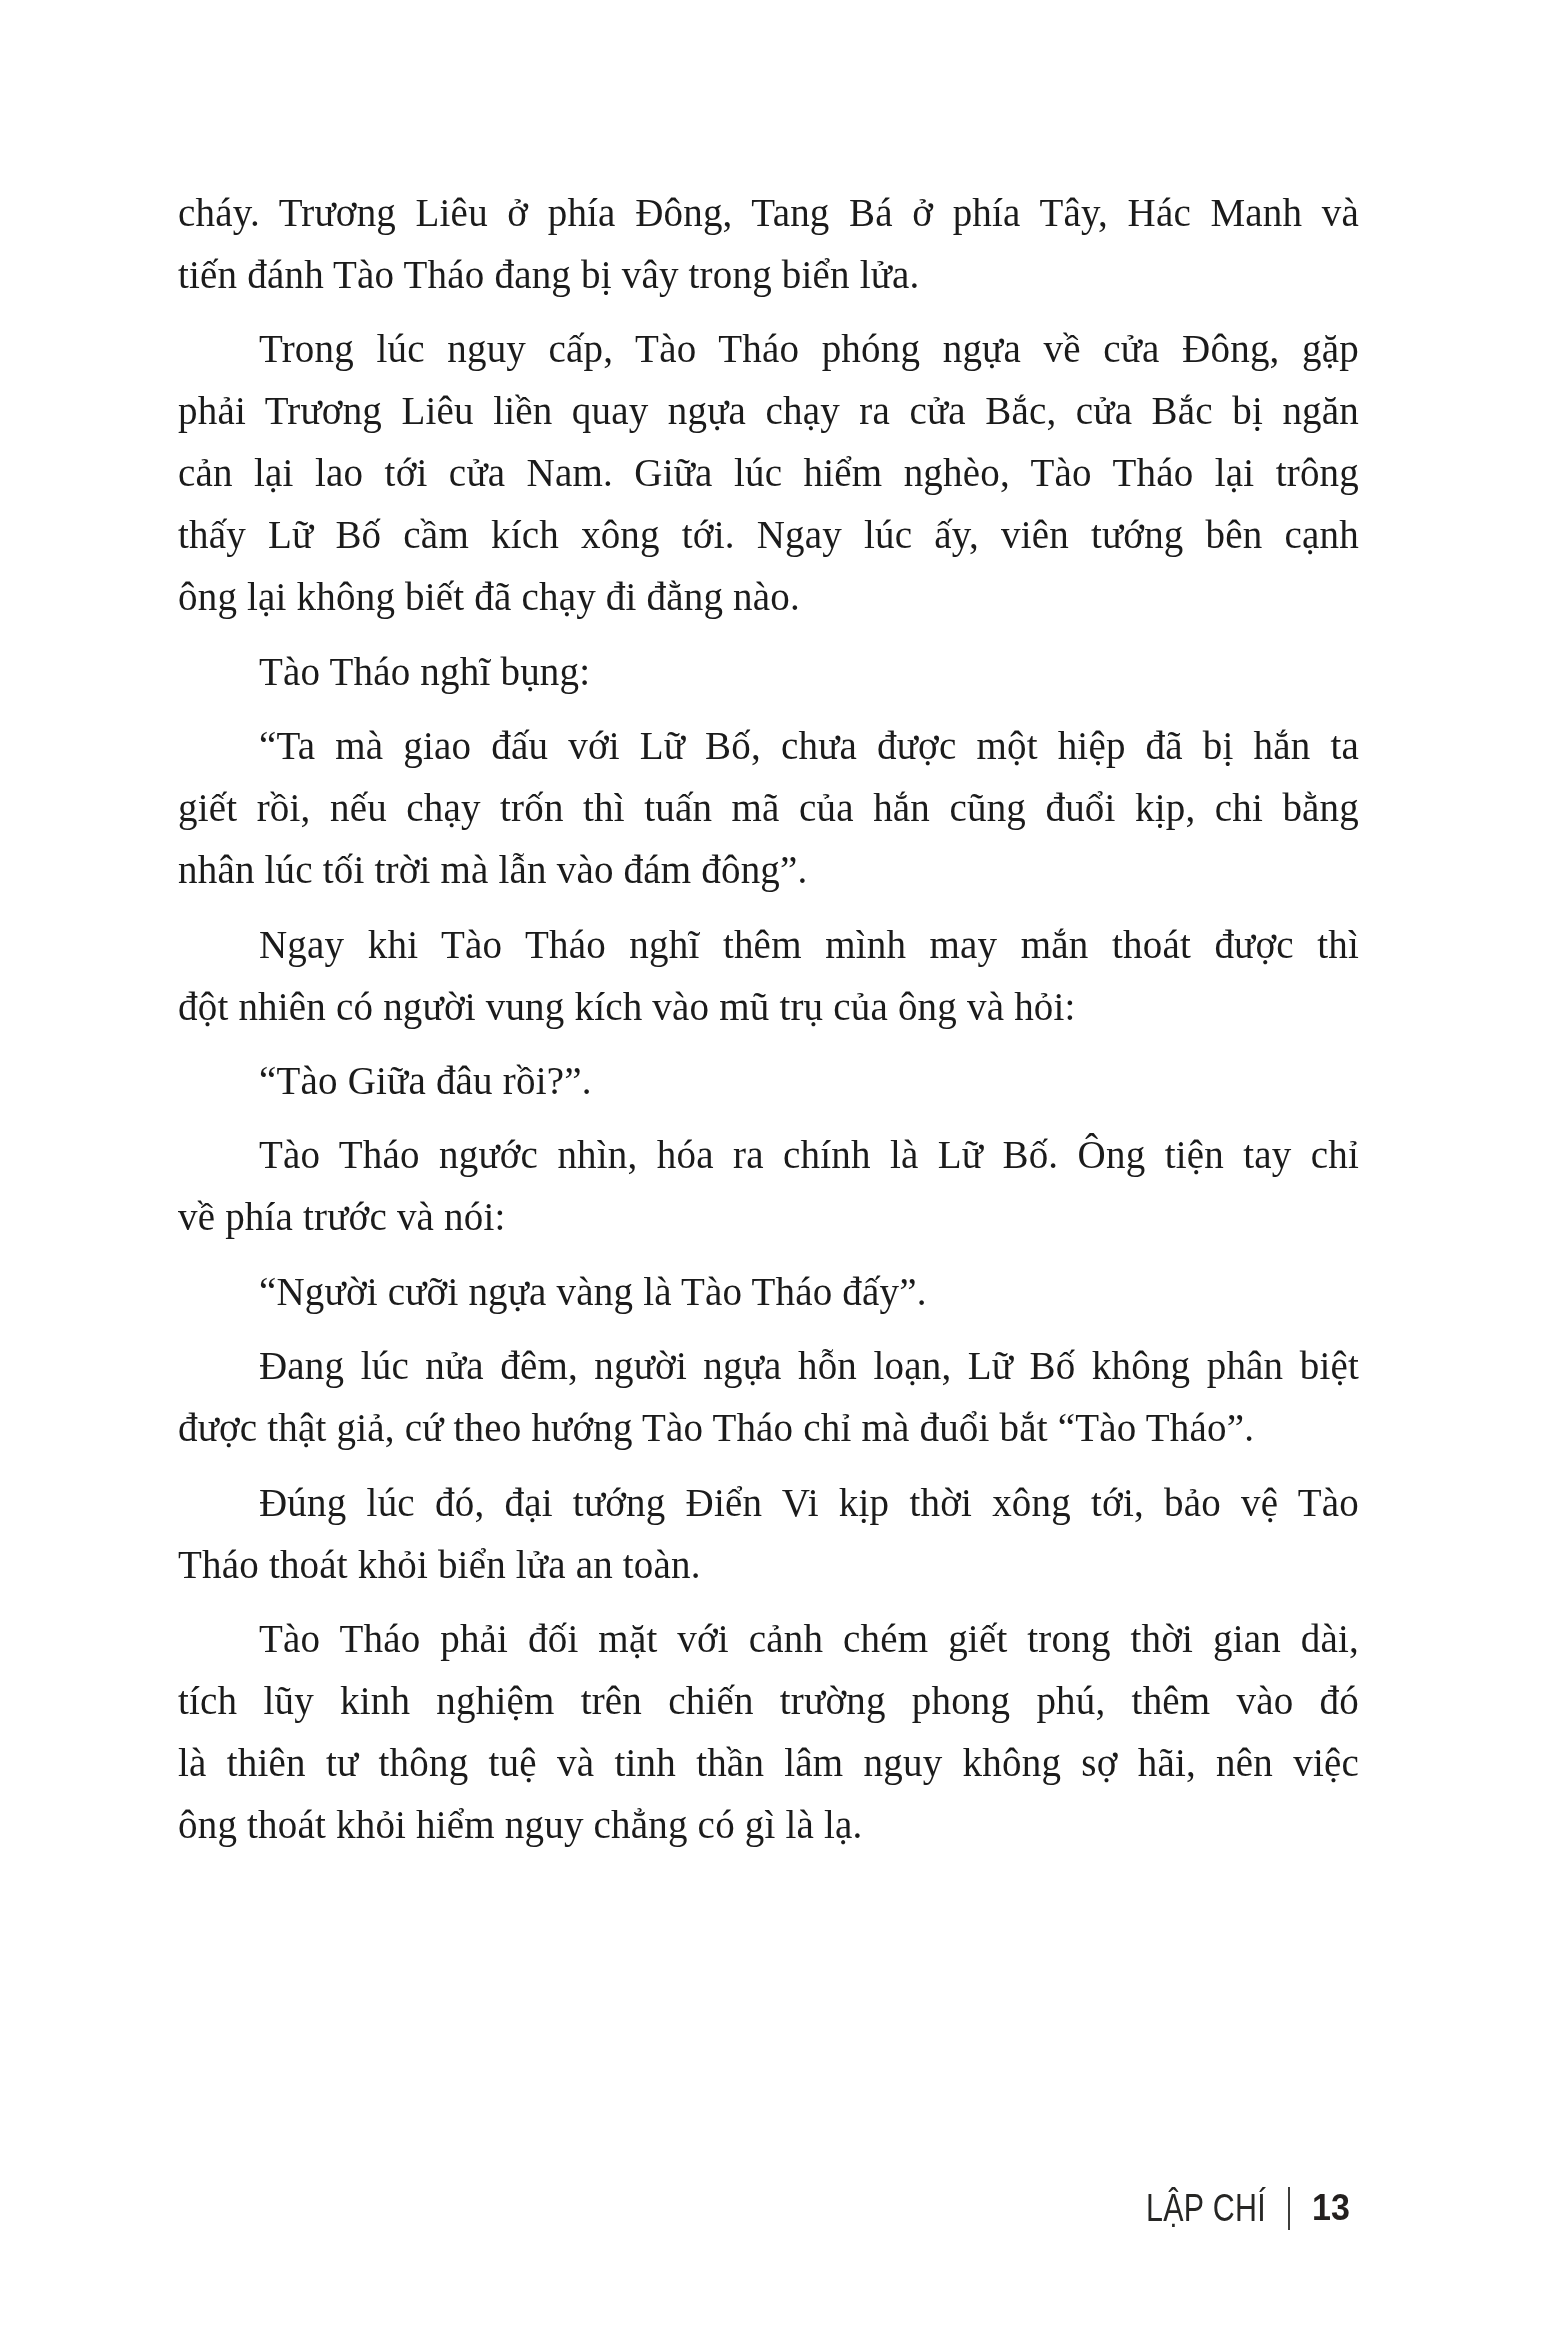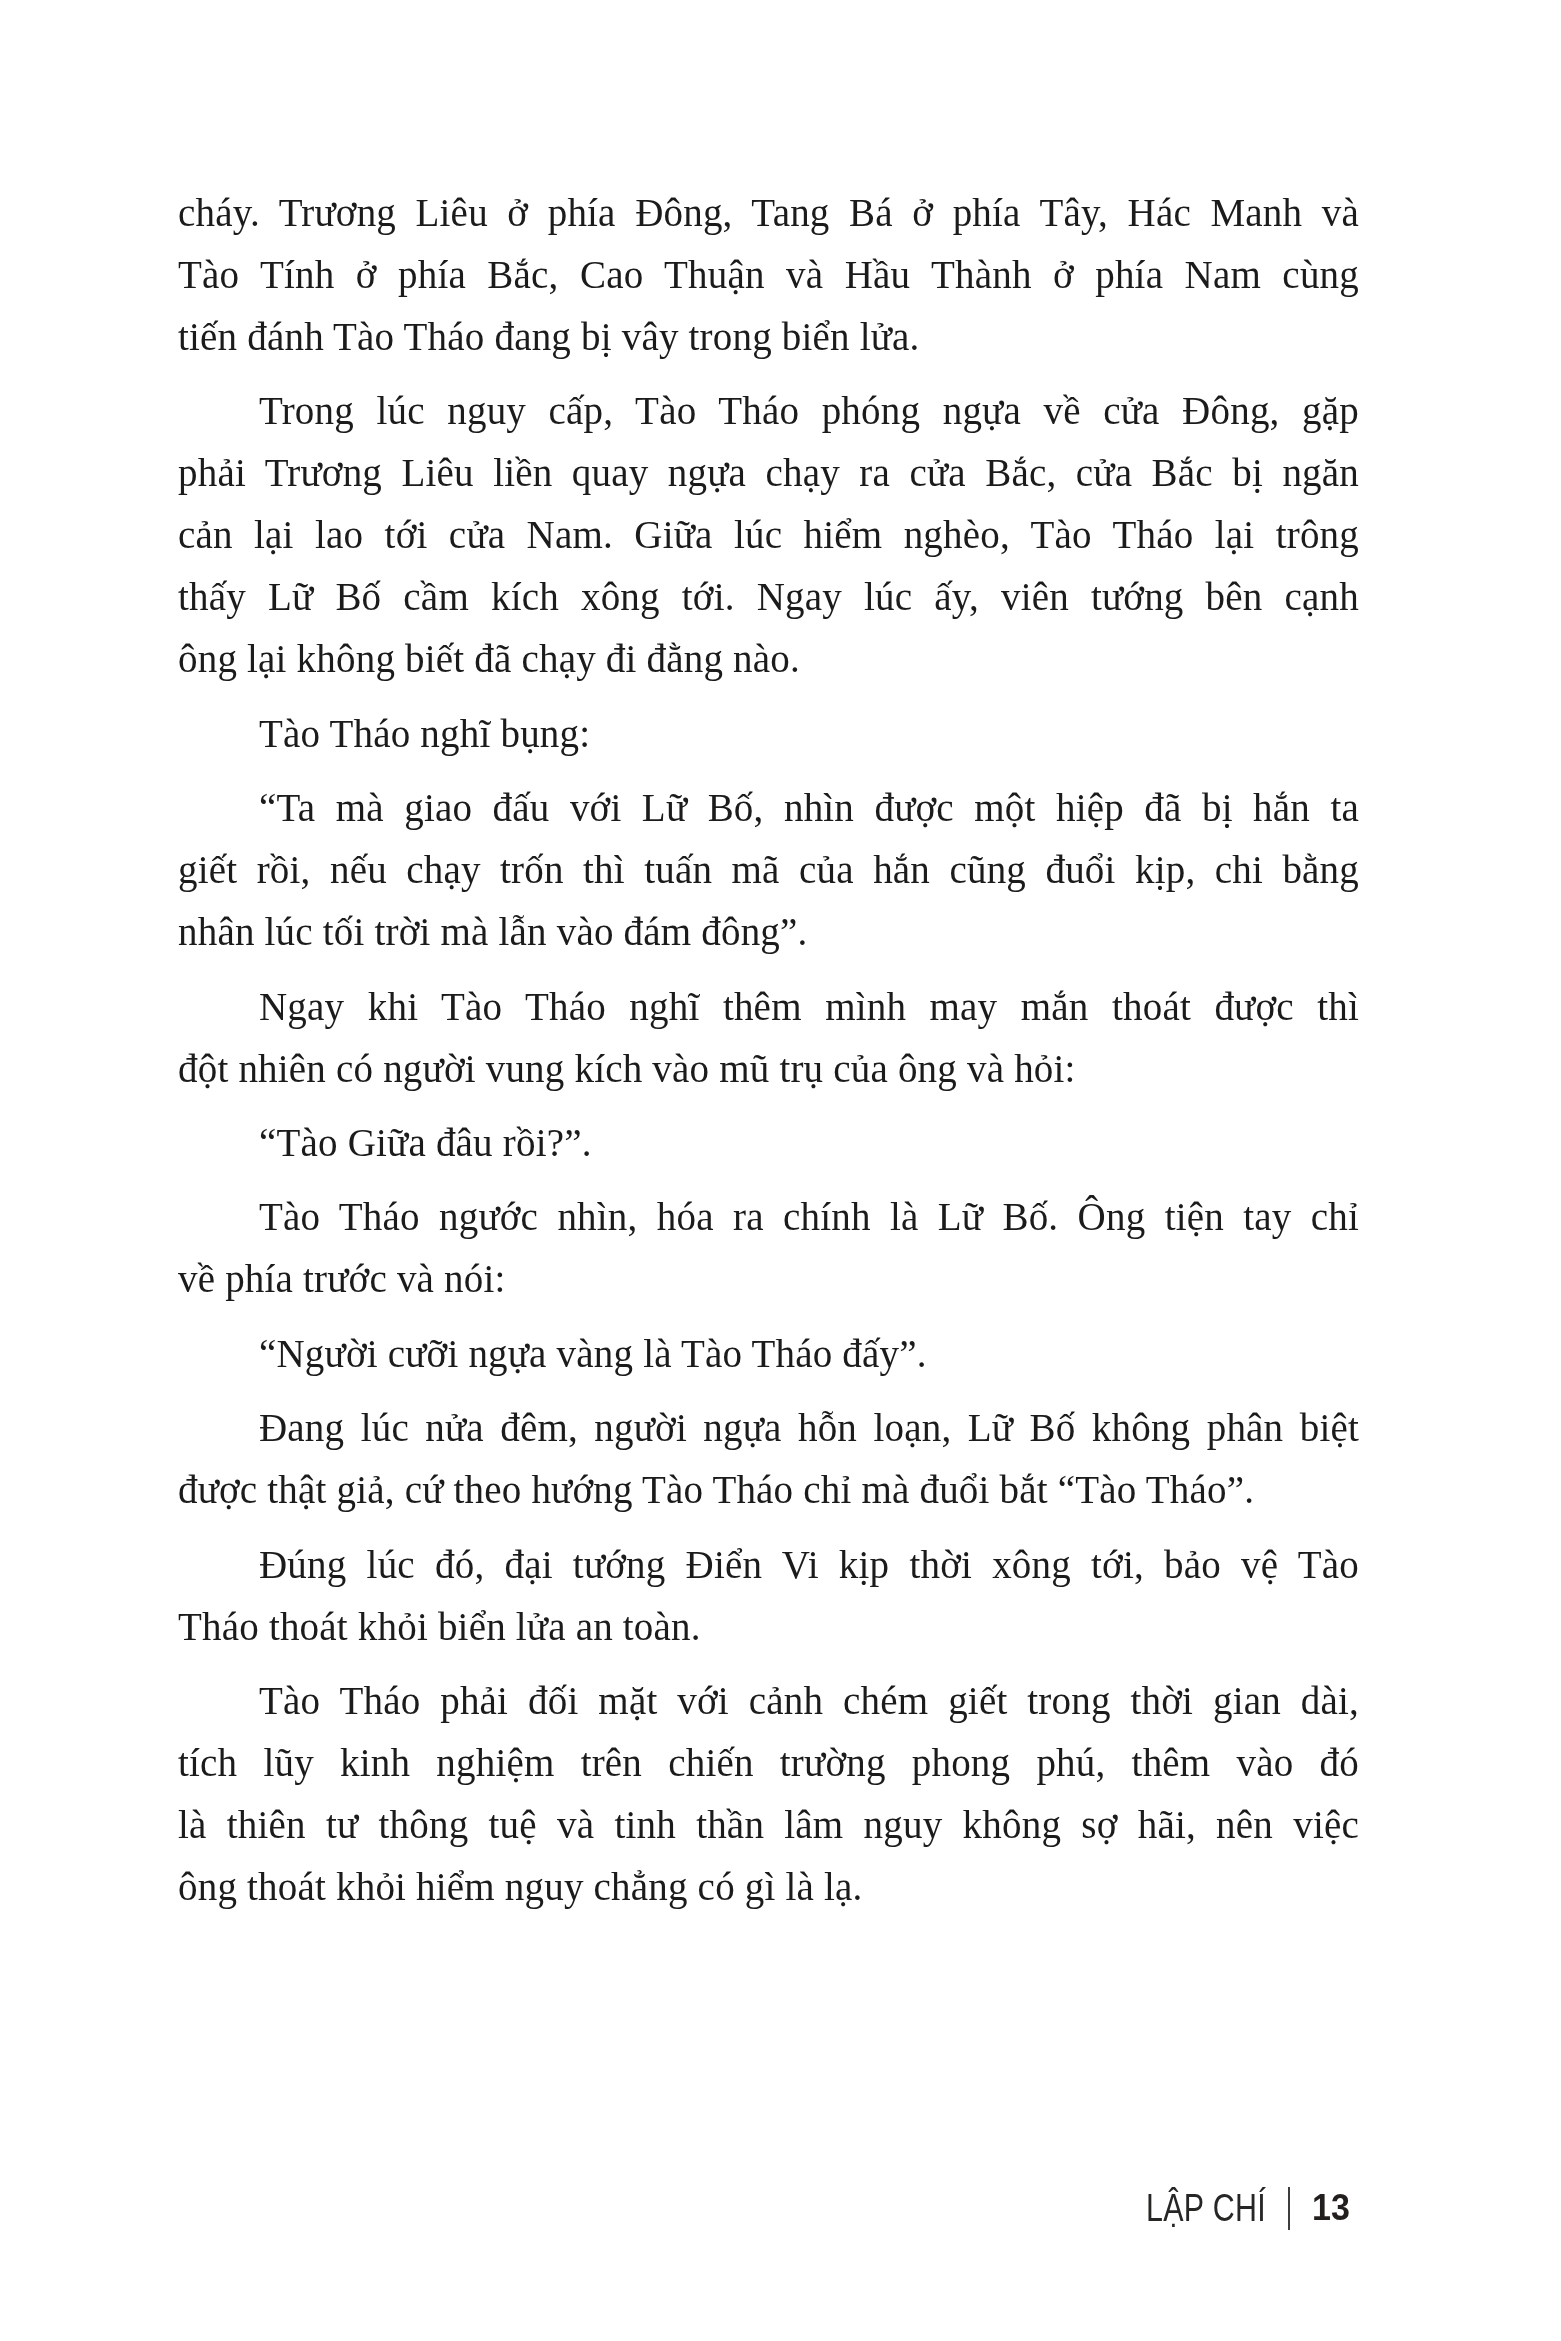--- a/index.html
+++ b/index.html
@@ -75,35 +75,34 @@
     transform-origin: center left;
   }
 </style>
 </head>
 <body>
 
 <div class="page">
   <div class="text-block">
       <div class="para">
         <div class="line">cháy. Trương Liêu ở phía Đông, Tang Bá ở phía Tây, Hác Manh và</div>
-        <div class="line">Tào Tính ở phía Bắc, Cao Thuận và Hầu Thành ở phía Nam cùng</div>
         <div class="line last">tiến đánh Tào Tháo đang bị vây trong biển lửa.</div>
       </div>
       <div class="para">
         <div class="line indent">Trong lúc nguy cấp, Tào Tháo phóng ngựa về cửa Đông, gặp</div>
         <div class="line">phải Trương Liêu liền quay ngựa chạy ra cửa Bắc, cửa Bắc bị ngăn</div>
         <div class="line">cản lại lao tới cửa Nam. Giữa lúc hiểm nghèo, Tào Tháo lại trông</div>
         <div class="line">thấy Lữ Bố cầm kích xông tới. Ngay lúc ấy, viên tướng bên cạnh</div>
         <div class="line last">ông lại không biết đã chạy đi đằng nào.</div>
       </div>
       <div class="para">
         <div class="line indent last">Tào Tháo nghĩ bụng:</div>
       </div>
       <div class="para">
-        <div class="line indent">“Ta mà giao đấu với Lữ Bố, nhìn được một hiệp đã bị hắn ta</div>
+        <div class="line indent">“Ta mà giao đấu với Lữ Bố, chưa được một hiệp đã bị hắn ta</div>
         <div class="line">giết rồi, nếu chạy trốn thì tuấn mã của hắn cũng đuổi kịp, chi bằng</div>
         <div class="line last">nhân lúc tối trời mà lẫn vào đám đông”.</div>
       </div>
       <div class="para">
         <div class="line indent">Ngay khi Tào Tháo nghĩ thêm mình may mắn thoát được thì</div>
         <div class="line last">đột nhiên có người vung kích vào mũ trụ của ông và hỏi:</div>
       </div>
       <div class="para">
         <div class="line indent last">“Tào Giữa đâu rồi?”.</div>
       </div>

